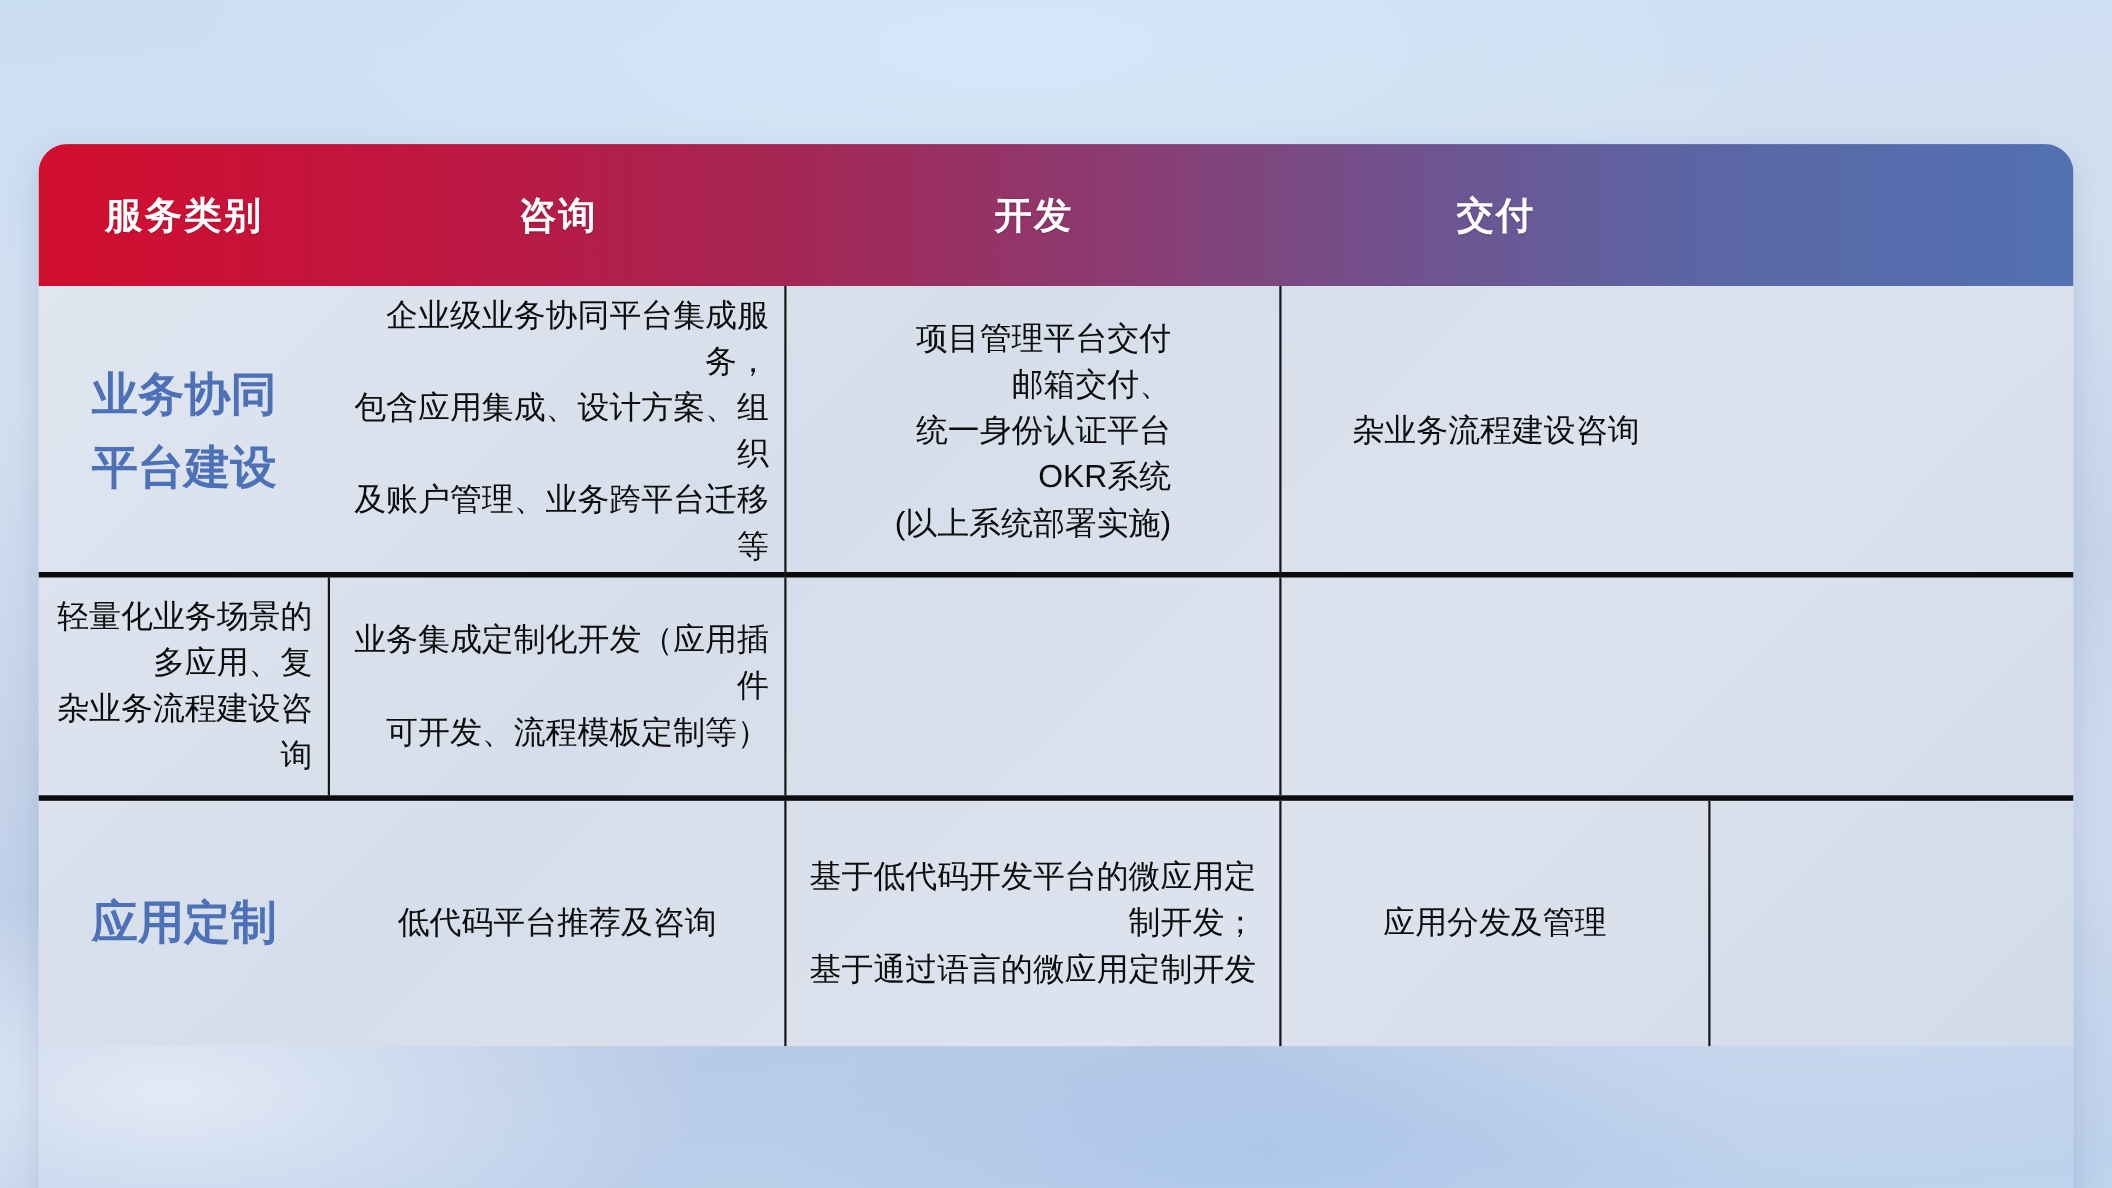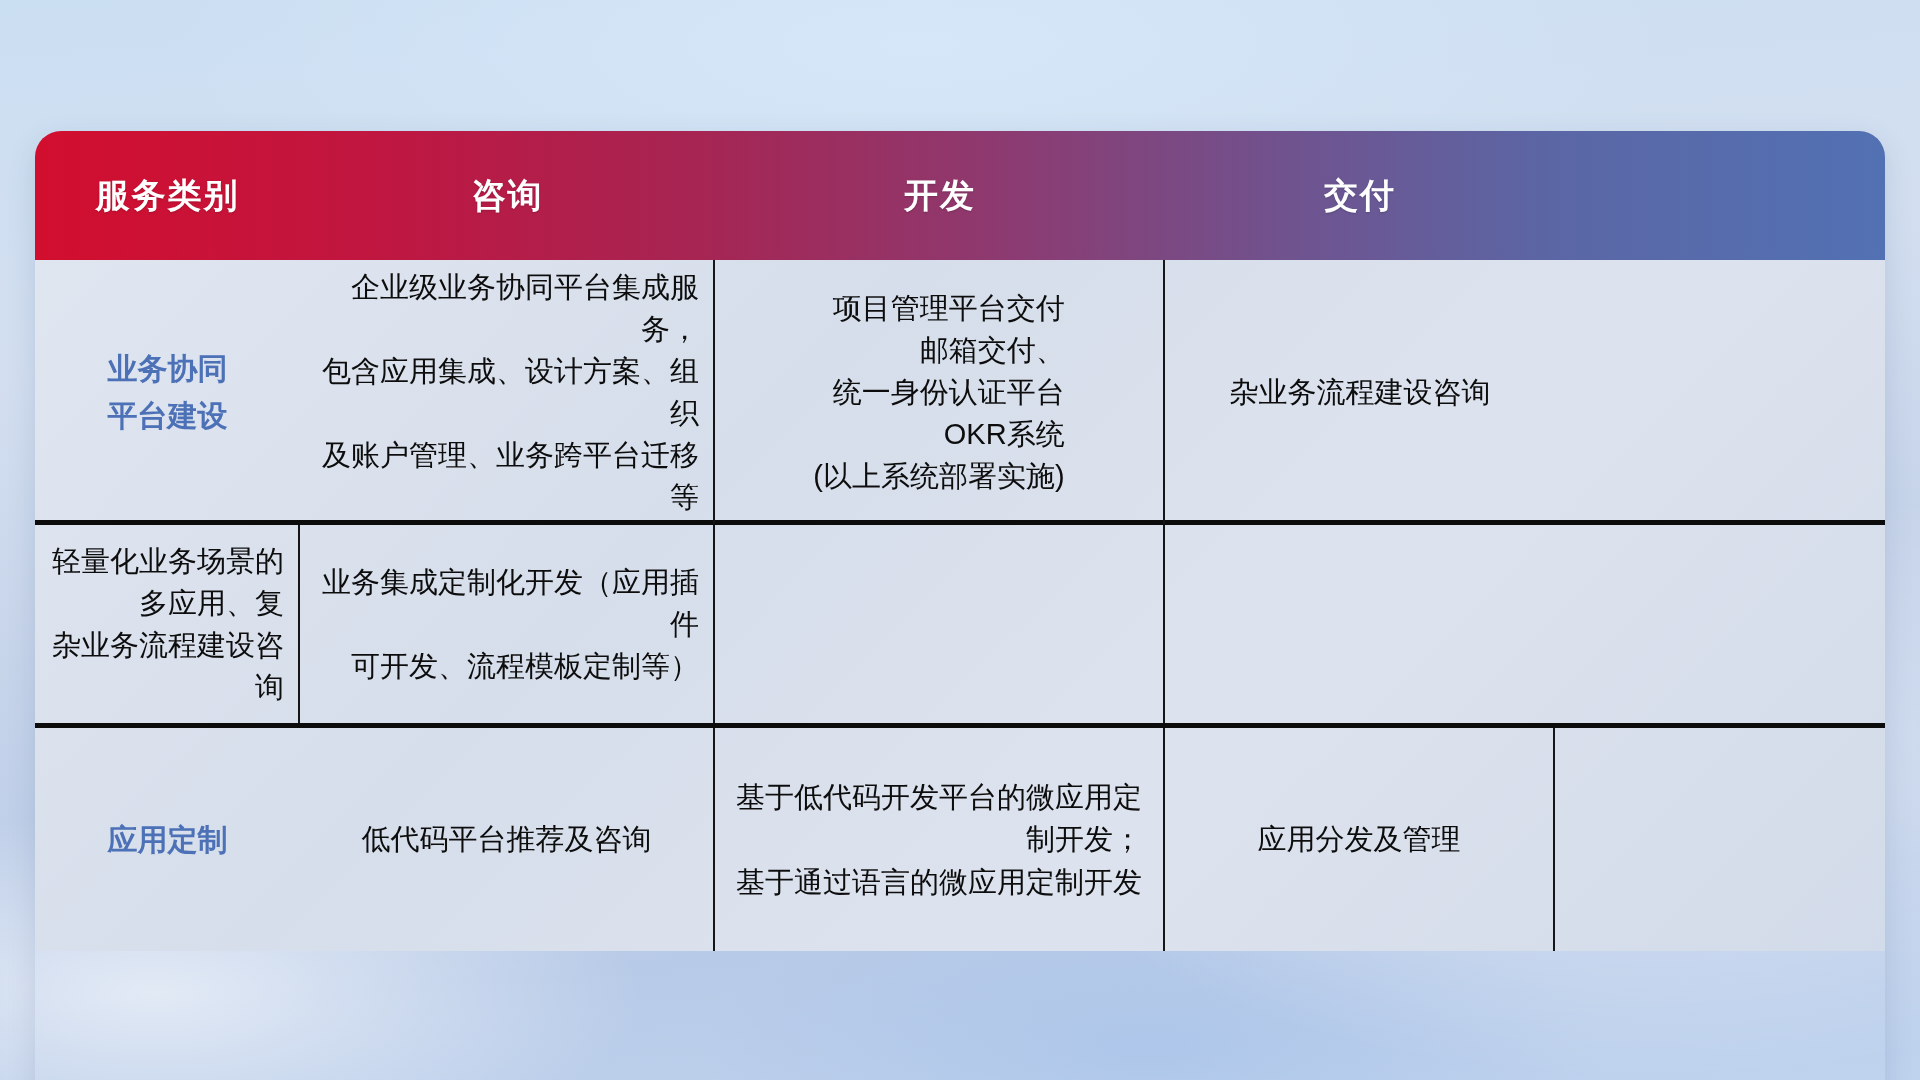--- a/index.html
+++ b/index.html
@@ -42,21 +42,21 @@
   .trow.r1 { height: 260px; }
   .trow.r2 { height: 203px; border-top: 5px solid #0c0c0c; }
   .trow.r3 { height: 228px; border-top: 5px solid #0c0c0c; }
   .td {
     display: flex; align-items: center; justify-content: center;
     text-align: right; white-space: pre-line;
     color: #0d0d0d; font-size: 29px; line-height: 1.45; padding: 6px 14px;
   }
   .td.b-right { border-right: 2px solid #161616; }
   .td.category {
-    color: #4c71b6; font-weight: 700; font-size: 30px; line-height: 1.58;
+    color: #4c71b6; font-weight: 700; font-size: 42px; line-height: 1.58;
     padding: 6px 4px;
   }
 </style>
 </head>
 <body>
 
 <div class="bg-clouds"></div>
 
 <div class="service-table">
   <div class="thead">

